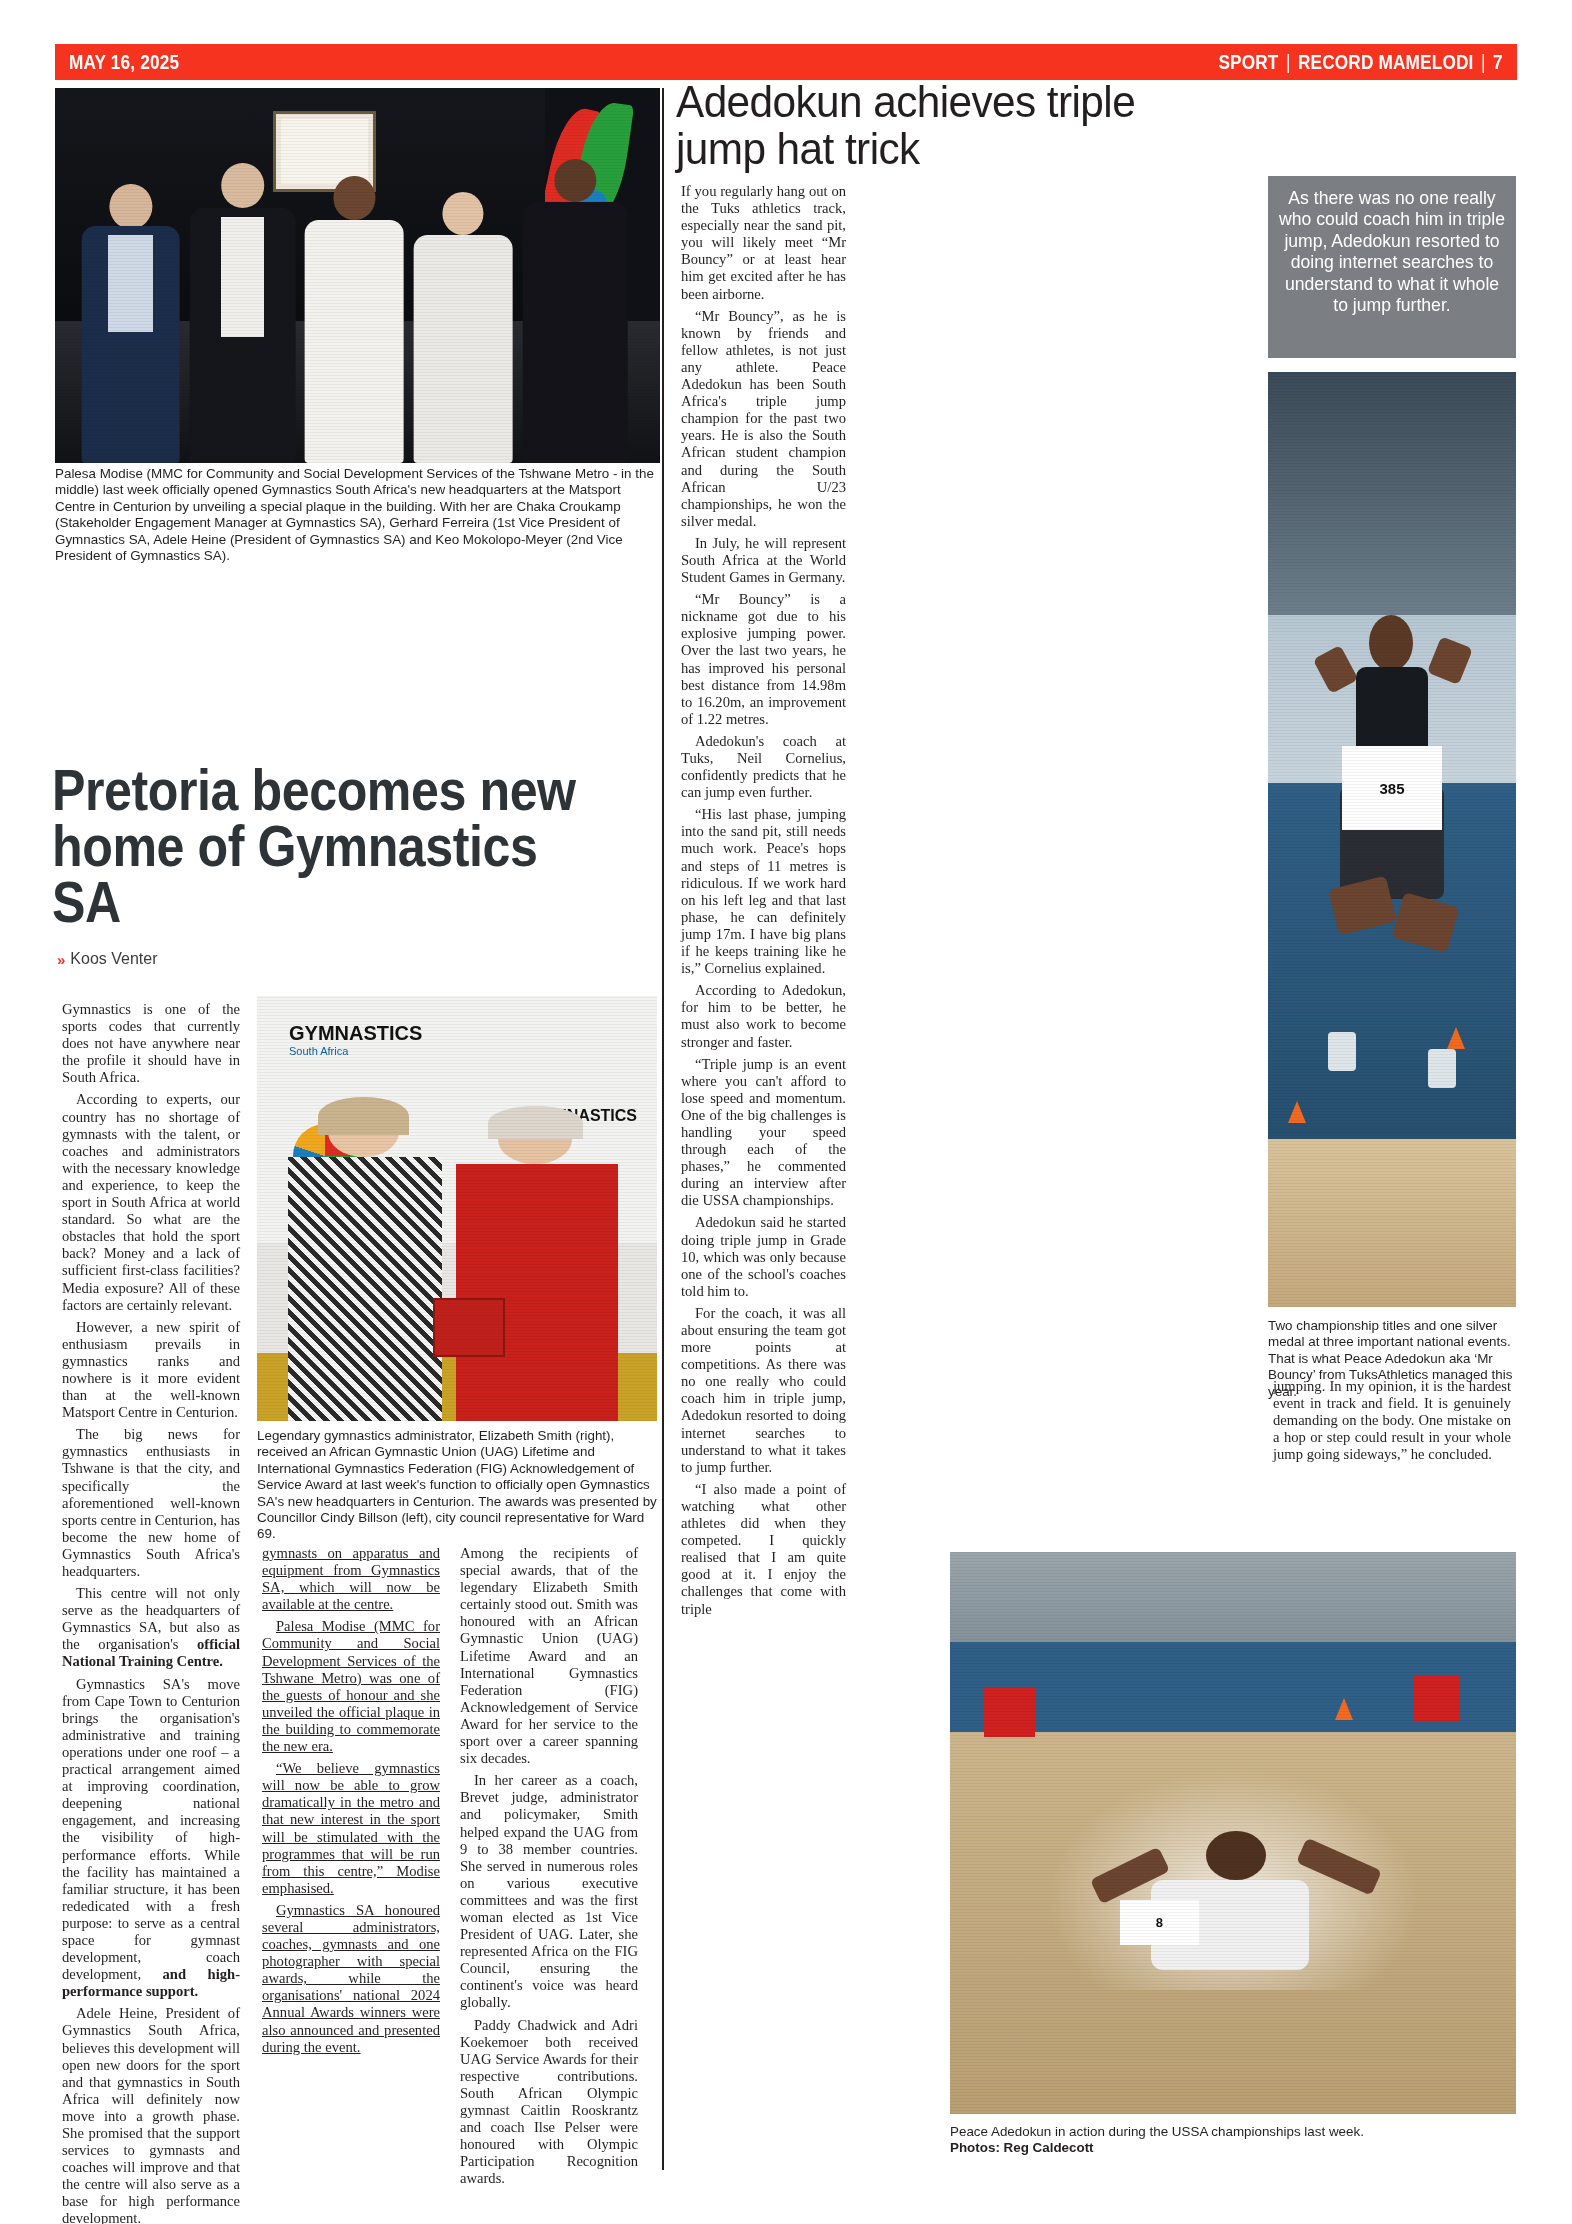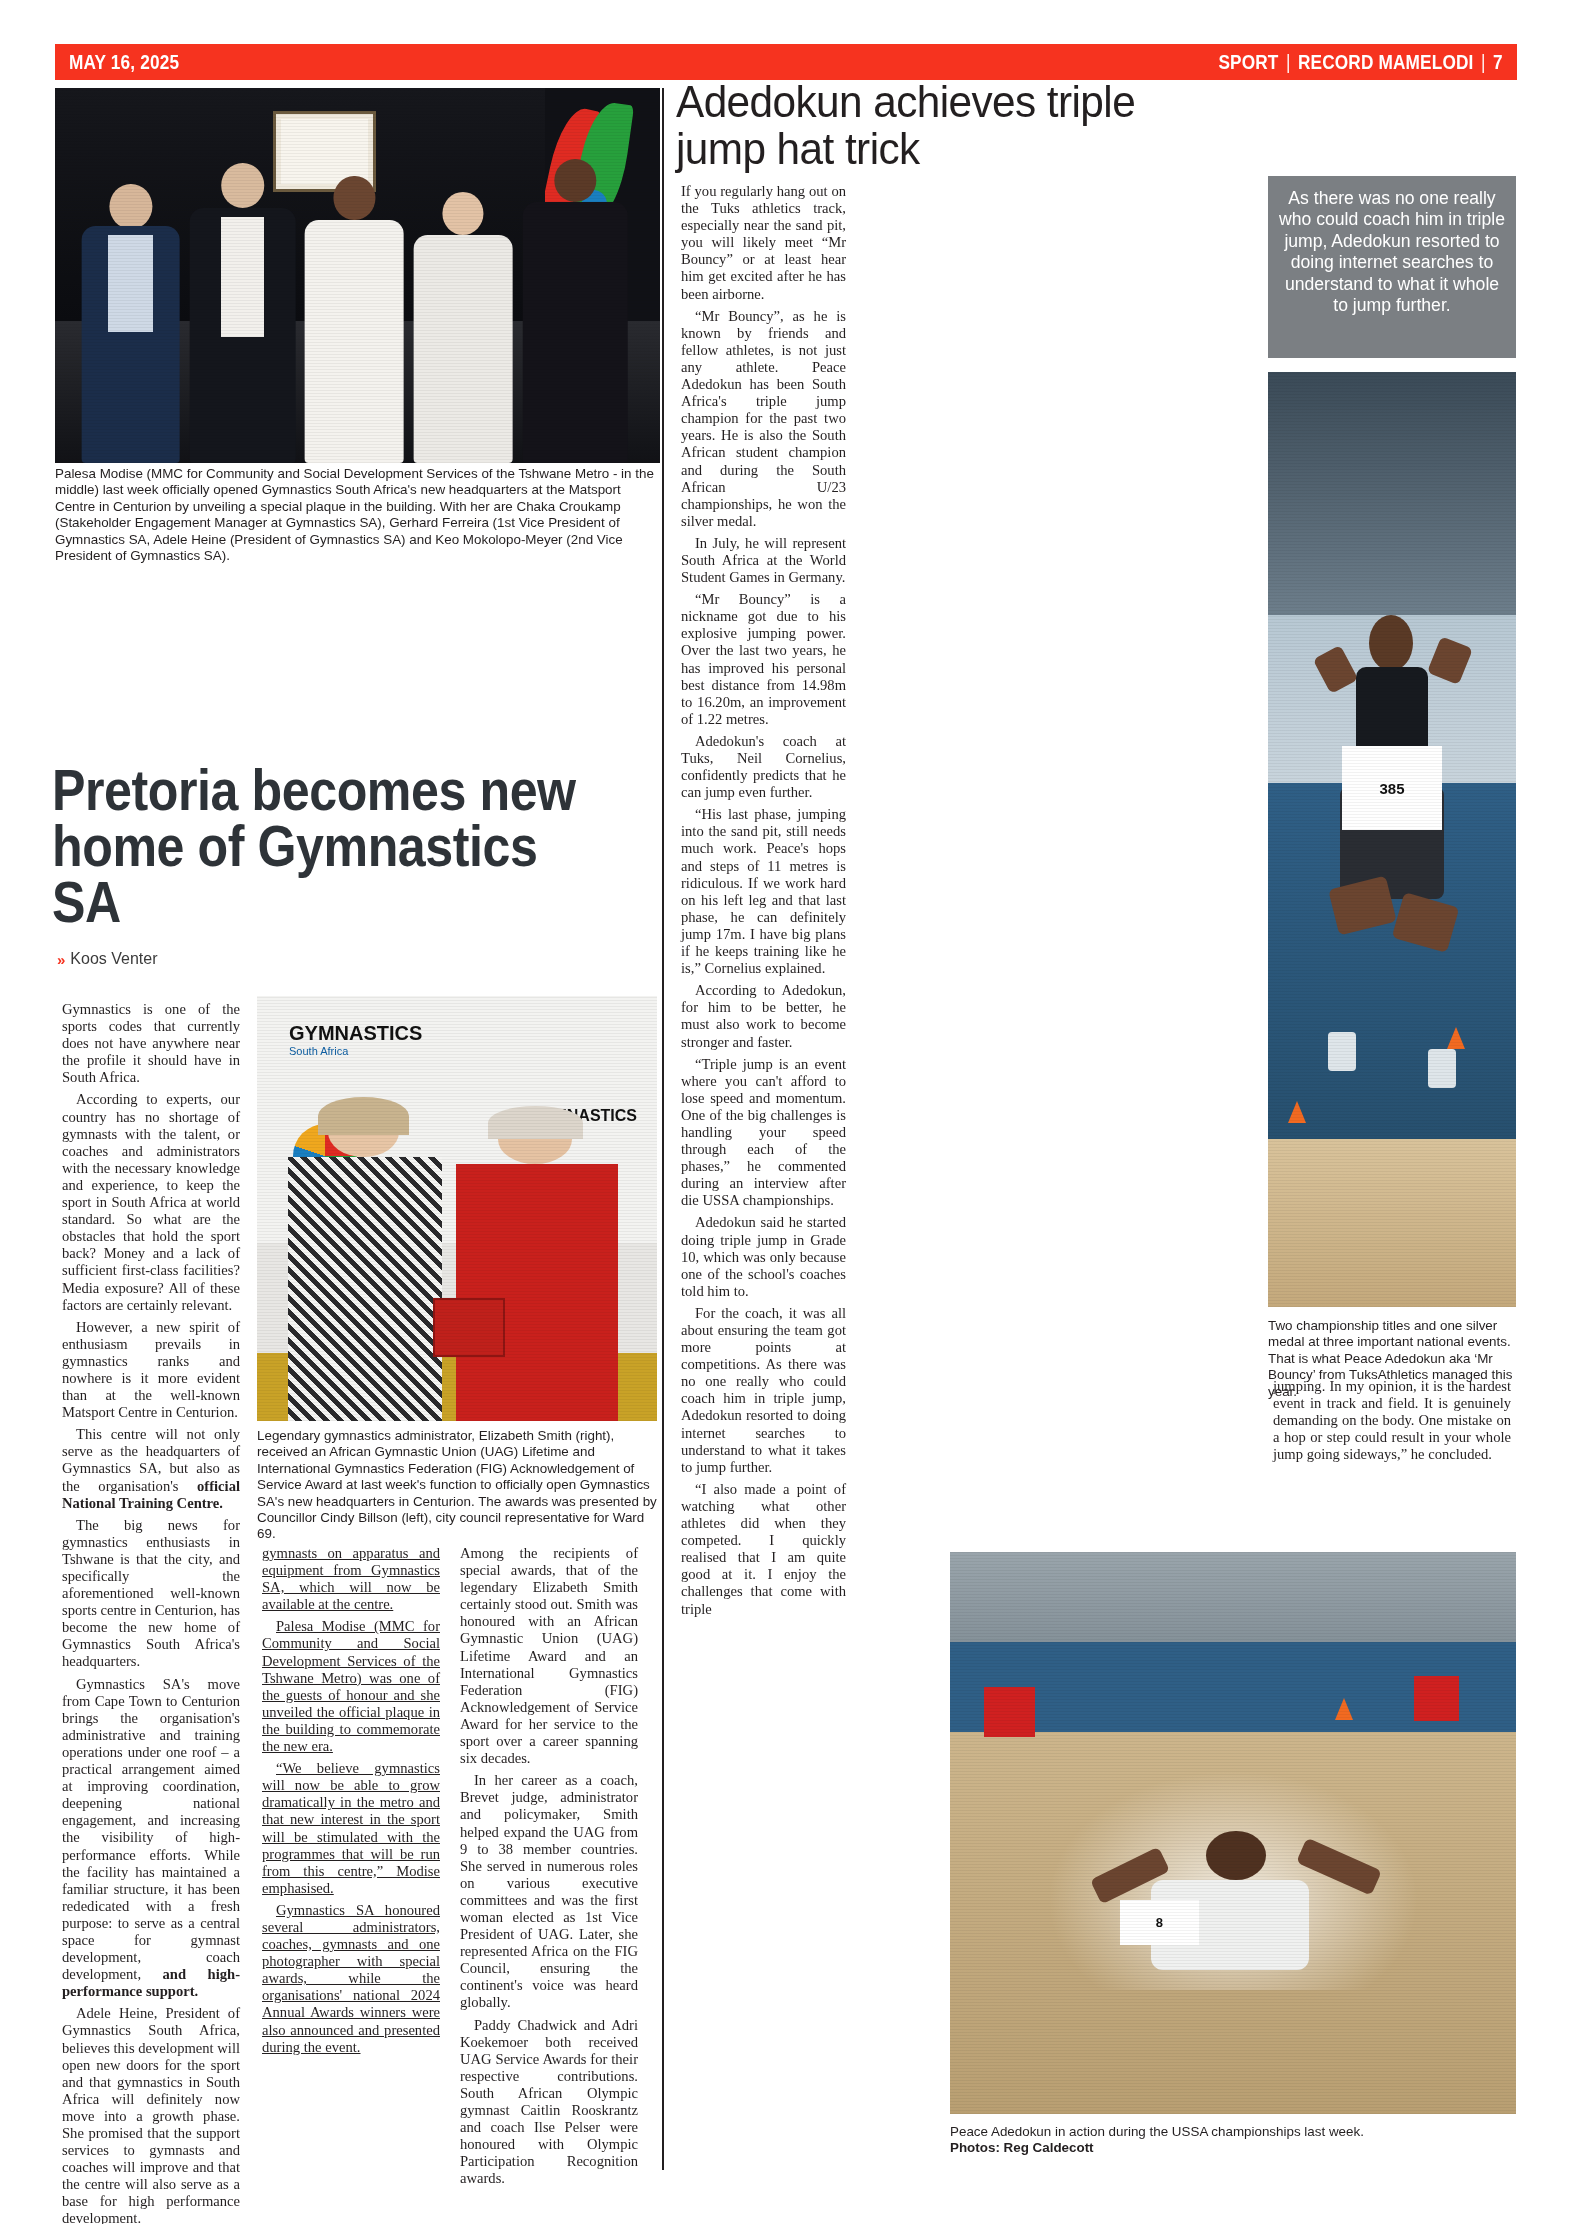--- a/index.html
+++ b/index.html
@@ -323,22 +323,22 @@
 
   <div class="byline">
     <span class="arrows">»</span>
     <span>Koos Venter</span>
   </div>
 
   <div class="col bodytext" id="lcol1">
       <p class="noindent">Gymnastics is one of the sports codes that currently does not have anywhere near the profile it should have in South Africa.</p>
       <p>According to experts, our country has no shortage of gymnasts with the talent, or coaches and administrators with the necessary knowledge and experience, to keep the sport in South Africa at world standard. So what are the obstacles that hold the sport back? Money and a lack of sufficient first-class facilities? Media exposure? All of these factors are certainly relevant.</p>
       <p>However, a new spirit of enthusiasm prevails in gymnastics ranks and nowhere is it more evident than at the well-known Matsport Centre in Centurion.</p>
+      <p>The big news for gymnastics enthusiasts in Tshwane is that the city, and specifically the aforementioned well-known sports centre in Centurion, has become the new home of Gymnastics South Africa's headquarters.</p>
       <p>This centre will not only serve as the headquarters of Gymnastics SA, but also as the organisation's <b>official National Training Centre.</b></p>
-      <p>The big news for gymnastics enthusiasts in Tshwane is that the city, and specifically the aforementioned well-known sports centre in Centurion, has become the new home of Gymnastics South Africa's headquarters.</p>
       <p>Gymnastics SA's move from Cape Town to Centurion brings the organisation's administrative and training operations under one roof – a practical arrangement aimed at improving coordination, deepening national engagement, and increasing the visibility of high-performance efforts. While the facility has maintained a familiar structure, it has been rededicated with a fresh purpose: to serve as a central space for gymnast development, coach development, <b>and high-performance support.</b></p>
       <p>Adele Heine, President of Gymnastics South Africa, believes this development will open new doors for the sport and that gymnastics in South Africa will definitely now move into a growth phase. She promised that the support services to gymnasts and coaches will improve and that the centre will also serve as a base for high performance development.</p>
       <p>The inauguration event kicked off with a performance by top</p>
     </div>
 
   <div class="photo" id="mid-photo">
     <div class="ph-inner ph-stage">
       <div class="p2-bg"></div>
       <div class="p2-banner"></div>
       <div class="p2-logo">

